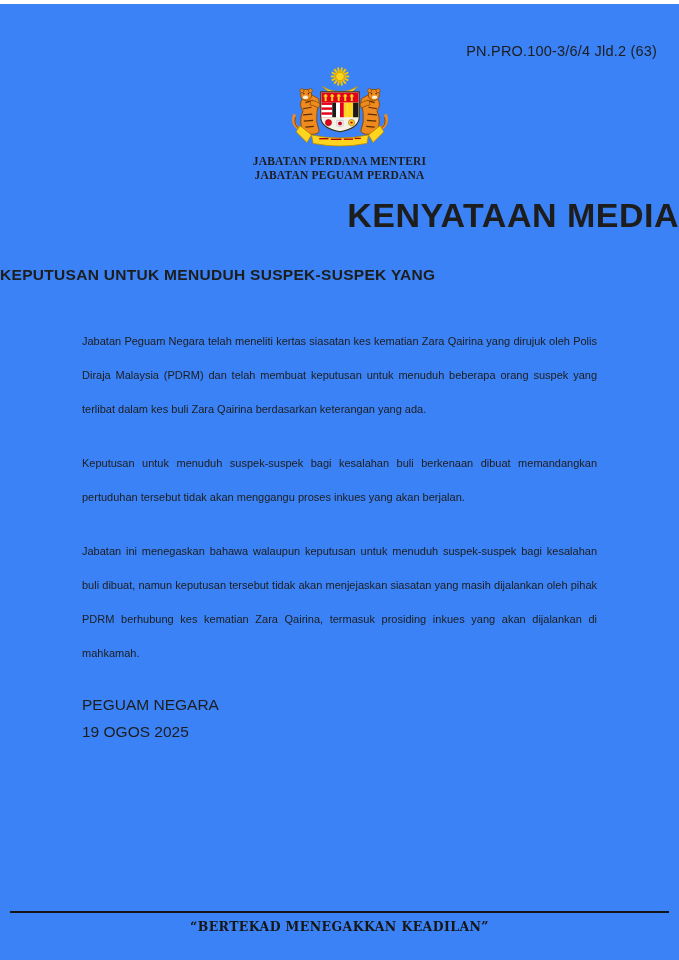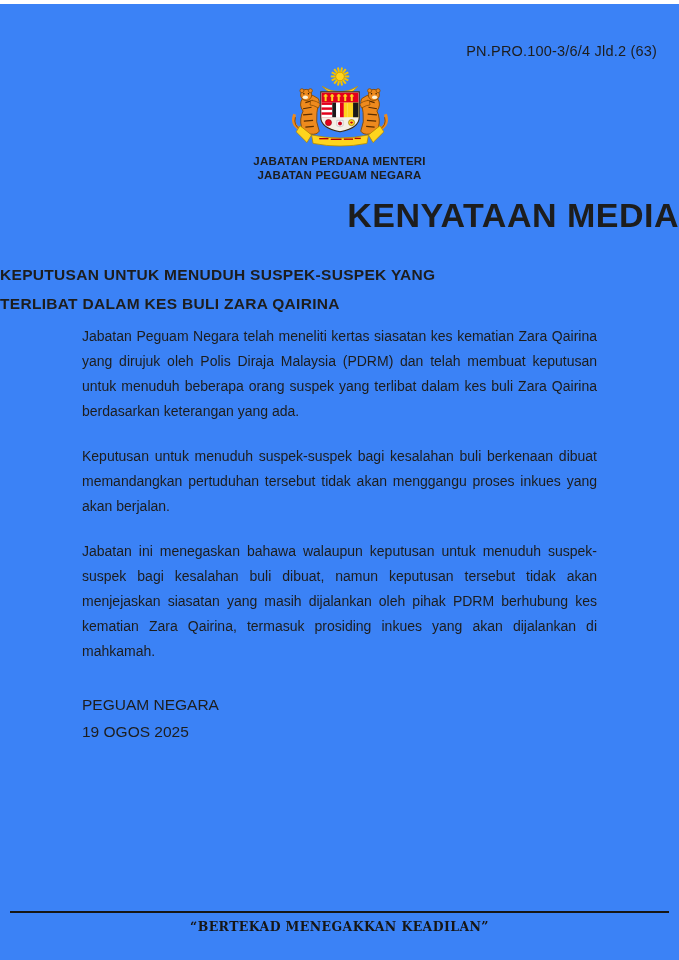--- a/index.html
+++ b/index.html
@@ -18,35 +18,35 @@
     font-size:14.5px; letter-spacing:0.2px;
   }
   .emblem-wrap {
     position:absolute; top:62px; left:0; width:100%;
     text-align:center; line-height:0;
   }
   .emblem-wrap svg { width:100px; height:84px; }
   .agency {
     position:absolute; top:150px; left:0; width:100%;
     text-align:center; font-weight:bold;
-    font-size:11.5px; line-height:14px; letter-spacing:0.2px;
+    font-size:11.5px; line-height:14px; letter-spacing:0.2px;font-family:Liberation Serif, serif;
   }
   .doc-title {
     position:absolute; top:192px; left:0; width:100%;
     text-align:right; font-weight:bold;
     font-size:34px; letter-spacing:0.5px;
   }
   .doc-subtitle {
     position:absolute; top:257px; left:0; width:100%;
     text-align:left; font-weight:bold;
     font-size:15.5px; line-height:28.5px; letter-spacing:0.3px;
   }
   .body-text {
     position:absolute; top:320px; left:82px; right:82px;
-    font-size:14px; line-height:25px;
+    font-size:11px; line-height:34px;
     text-align:justify;
   }
   .body-text p { margin-bottom:20px; }
   .signature {
     position:absolute; top:687px; left:82px;
     font-weight:normal; font-size:15.5px; line-height:27px;
   }
   .footer-rule {
     position:absolute; top:907px; left:10px; right:10px;
     border-top:2.5px solid #161616;
@@ -146,28 +146,27 @@
         <rect x="38" y="93" width="12" height="1.8"></rect>
         <rect x="53" y="93.8" width="14" height="1.8"></rect>
         <rect x="70" y="93.6" width="12" height="1.8"></rect>
         <rect x="84" y="92.6" width="8" height="1.8"></rect>
       </g>
     </svg>
   </div>
 
   <div class="agency">
     <div>JABATAN PERDANA MENTERI</div>
-    <div>JABATAN PEGUAM NEGARA</div>
+    <div>JABATAN PEGUAM PERDANA</div>
   </div>
 
   <div class="doc-title">KENYATAAN MEDIA</div>
 
   <div class="doc-subtitle">
     <div>KEPUTUSAN UNTUK MENUDUH SUSPEK-SUSPEK YANG</div>
-    <div>TERLIBAT DALAM KES BULI ZARA QAIRINA</div>
   </div>
 
   <div class="body-text">
     <p>Jabatan Peguam Negara telah meneliti kertas siasatan kes kematian Zara Qairina yang dirujuk oleh Polis Diraja Malaysia (PDRM) dan telah membuat keputusan untuk menuduh beberapa orang suspek yang terlibat dalam kes buli Zara Qairina berdasarkan keterangan yang ada.</p>
     <p>Keputusan untuk menuduh suspek-suspek bagi kesalahan buli berkenaan dibuat memandangkan pertuduhan tersebut tidak akan menggangu proses inkues yang akan berjalan.</p>
     <p>Jabatan ini menegaskan bahawa walaupun keputusan untuk menuduh suspek-suspek bagi kesalahan buli dibuat, namun keputusan tersebut tidak akan menjejaskan siasatan yang masih dijalankan oleh pihak PDRM berhubung kes kematian Zara Qairina, termasuk prosiding inkues yang akan dijalankan di mahkamah.</p>
   </div>
 
   <div class="signature">
     <div>PEGUAM NEGARA</div>

